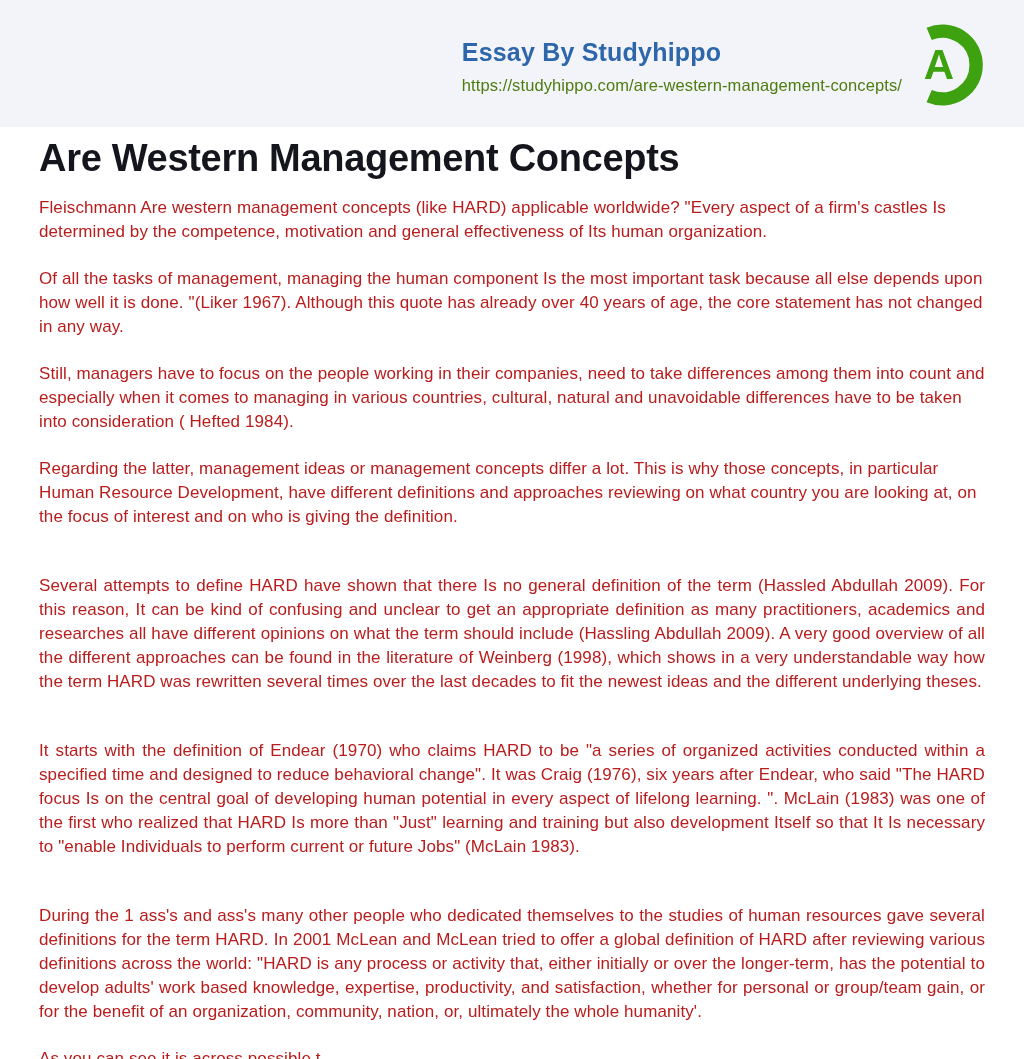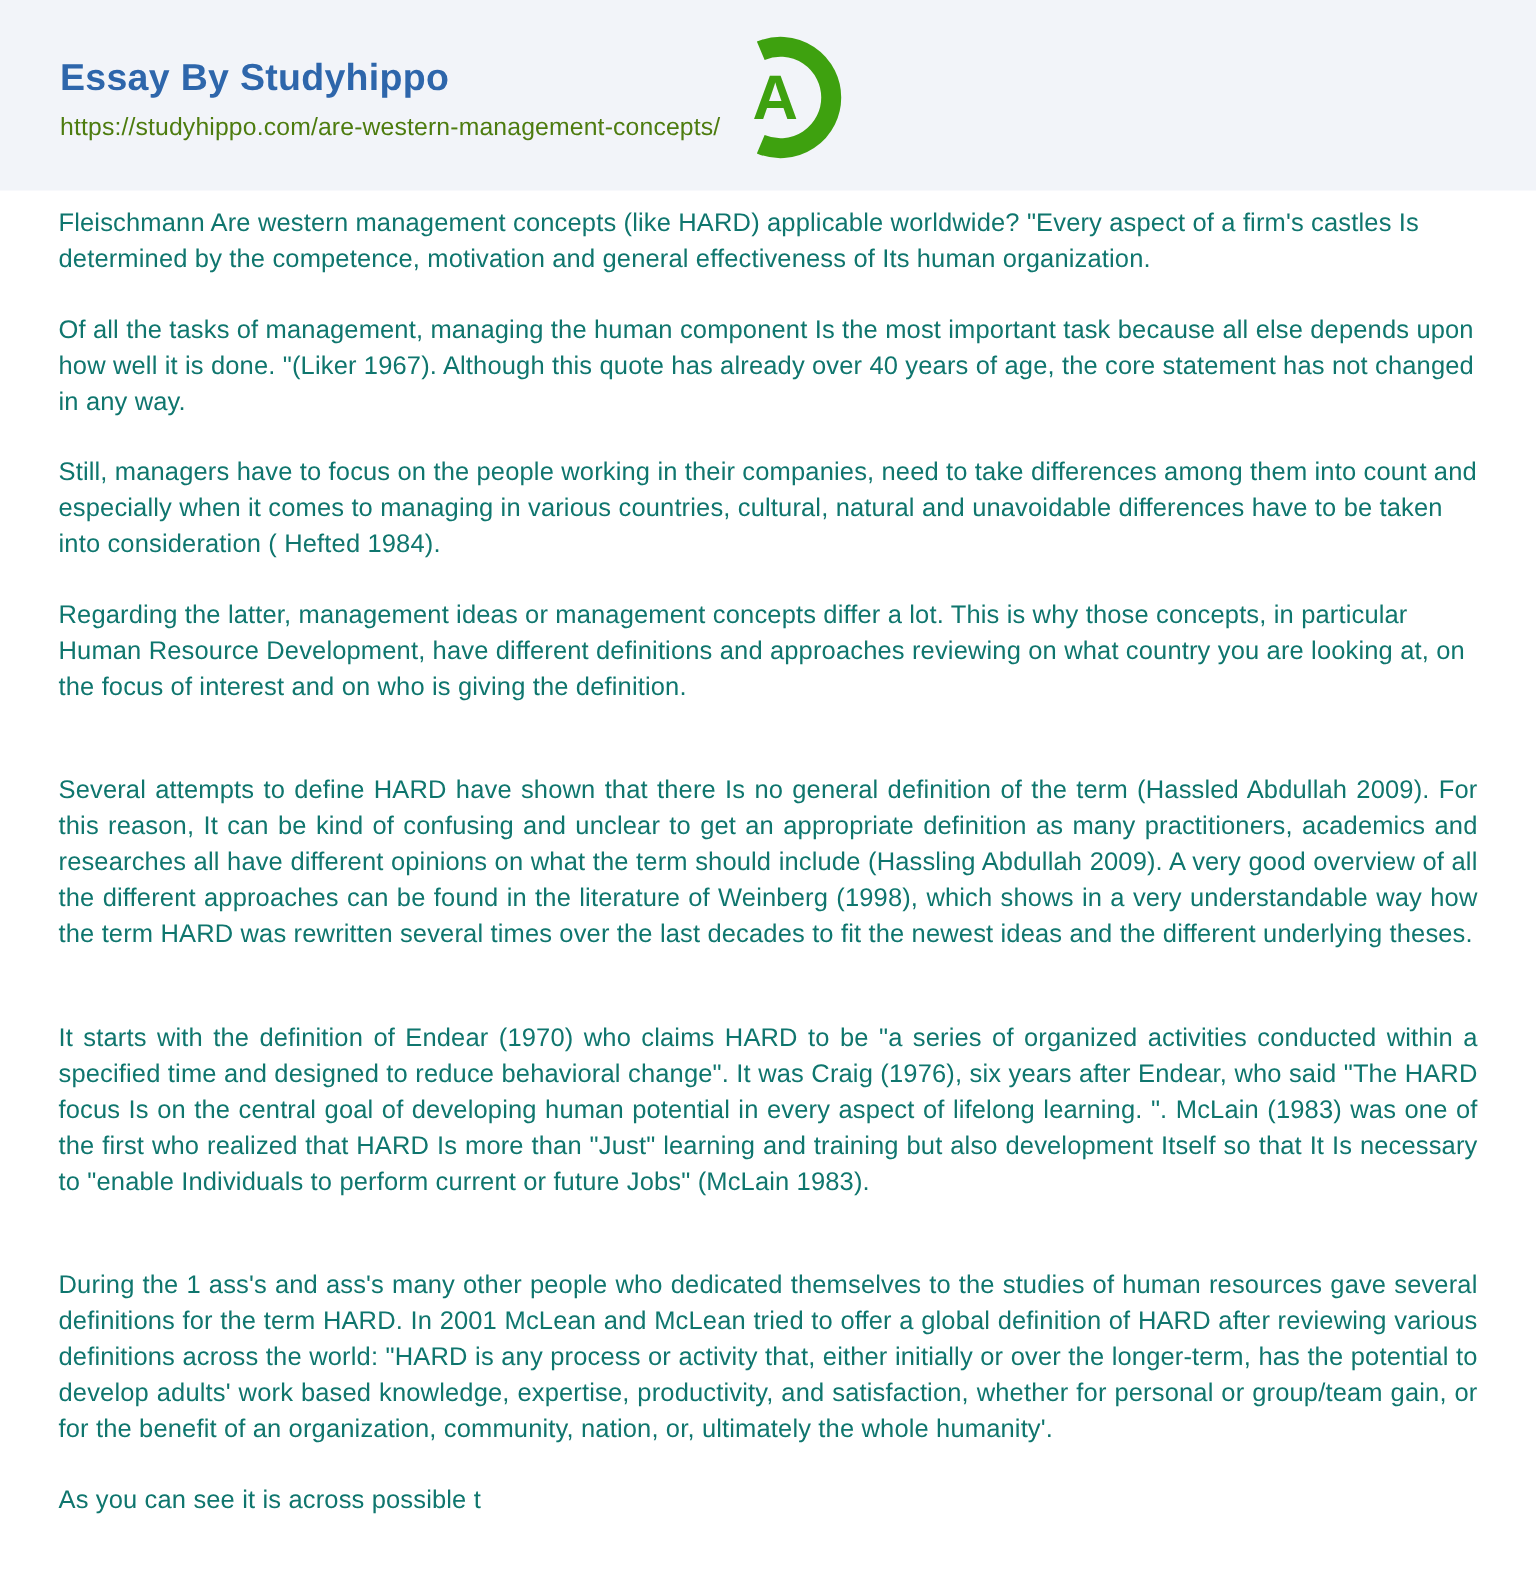--- a/index.html
+++ b/index.html
@@ -9,21 +9,21 @@
     min-height: 1059px;
     margin: 0 auto;
     font-family: "Liberation Sans", sans-serif;
     -webkit-font-smoothing: antialiased;
   }
   .page-header {
     height: 127px;
     background: #f2f4f9;
     display: flex;
     align-items: center;
-    justify-content: flex-start;
+    justify-content: flex-end;
     padding: 0 40px;
   }
   .header-text { display: flex; flex-direction: column; gap: 9px; padding-top: 6px; }
   .site-title {
     font-size: 25px;
     font-weight: 700;
     color: #2e66ab;
     letter-spacing: 0.2px;
   }
   .essay-url {
@@ -42,21 +42,21 @@
     font-size: 38px;
     font-weight: 700;
     color: #15151d;
     letter-spacing: -0.3px;
     margin: 0 0 15px 0;
     line-height: 1.15;
   }
   .essay-main p {
     font-size: 17px;
     line-height: 24px;
-    color: #0f766e;
+    color: #b91c1c;
     letter-spacing: 0.1px;
     margin: 0 0 23px 0;
     max-width: 946px;
   }
   .essay-main p.just { text-align: justify; margin-top: 45px; }
   .essay-main p:last-child { margin-bottom: 0; }
 </style>
 </head>
 <body>
 
@@ -67,20 +67,21 @@
   </div>
   <div class="logo-box">
     <svg viewBox="0 0 80 80" aria-hidden="true">
       <path d="M 26.5 9.6 A 33 33 0 1 1 26.5 70.4" fill="none" stroke="#3ea10f" stroke-width="13" stroke-linecap="butt"></path>
       <text x="36" y="54" text-anchor="middle" font-family="Liberation Sans, sans-serif" font-size="41" font-weight="600" fill="#3ea10f">A</text>
     </svg>
   </div>
 </header>
 
 <main class="essay-main">
+  <h1 class="essay-title">Are Western Management Concepts</h1>
   <p>Fleischmann Are western management concepts (like HARD) applicable worldwide? "Every aspect of a firm's castles Is determined by the competence, motivation and general effectiveness of Its human organization.</p>
   <p>Of all the tasks of management, managing the human component Is the most important task because all else depends upon how well it is done. "(Liker 1967). Although this quote has already over 40 years of age, the core statement has not changed in any way.</p>
   <p>Still, managers have to focus on the people working in their companies, need to take differences among them into count and especially when it comes to managing in various countries, cultural, natural and unavoidable differences have to be taken into consideration ( Hefted 1984).</p>
   <p>Regarding the latter, management ideas or management concepts differ a lot. This is why those concepts, in particular Human Resource Development, have different definitions and approaches reviewing on what country you are looking at, on the focus of interest and on who is giving the definition.</p>
   <p class="just">Several attempts to define HARD have shown that there Is no general definition of the term (Hassled Abdullah 2009). For this reason, It can be kind of confusing and unclear to get an appropriate definition as many practitioners, academics and researches all have different opinions on what the term should include (Hassling Abdullah 2009). A very good overview of all the different approaches can be found in the literature of Weinberg (1998), which shows in a very understandable way how the term HARD was rewritten several times over the last decades to fit the newest ideas and the different underlying theses.</p>
   <p class="just">It starts with the definition of Endear (1970) who claims HARD to be "a series of organized activities conducted within a specified time and designed to reduce behavioral change". It was Craig (1976), six years after Endear, who said "The HARD focus Is on the central goal of developing human potential in every aspect of lifelong learning. ". McLain (1983) was one of the first who realized that HARD Is more than "Just" learning and training but also development Itself so that It Is necessary to "enable Individuals to perform current or future Jobs" (McLain 1983).</p>
   <p class="just">During the 1 ass's and ass's many other people who dedicated themselves to the studies of human resources gave several definitions for the term HARD. In 2001 McLean and McLean tried to offer a global definition of HARD after reviewing various definitions across the world: "HARD is any process or activity that, either initially or over the longer-term, has the potential to develop adults' work based knowledge, expertise, productivity, and satisfaction, whether for personal or group/team gain, or for the benefit of an organization, community, nation, or, ultimately the whole humanity'.</p>
   <p>As you can see it is across possible t</p>
 </main>
 

